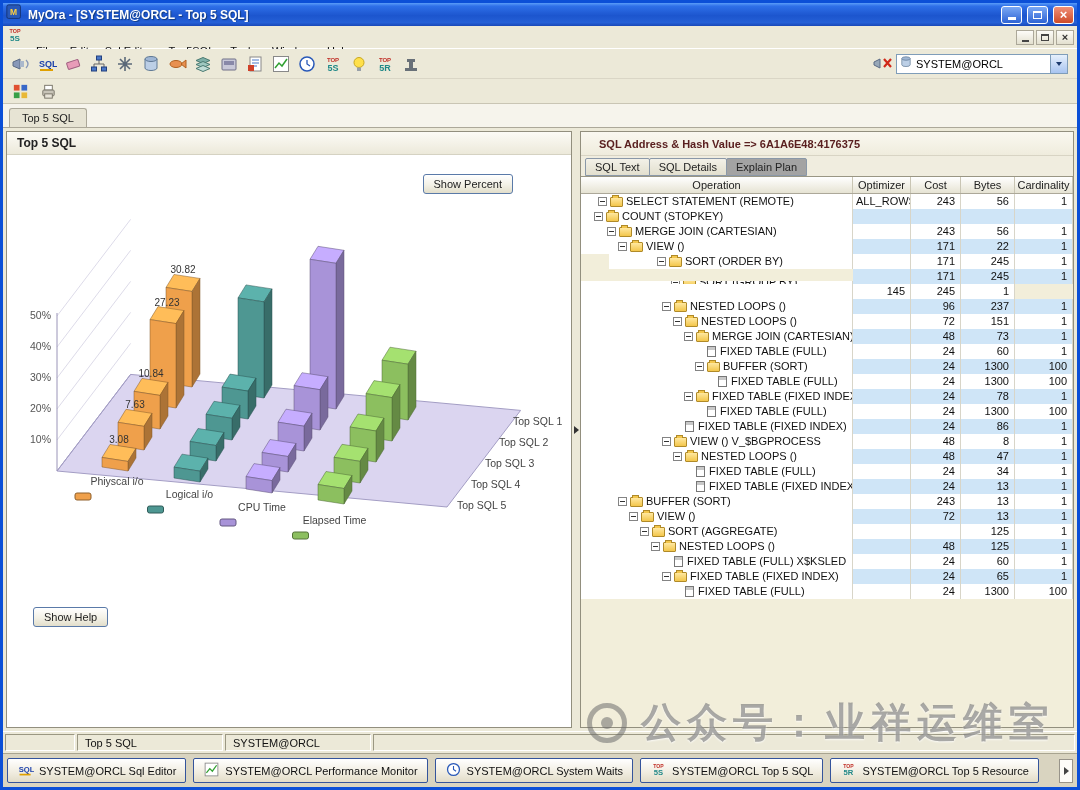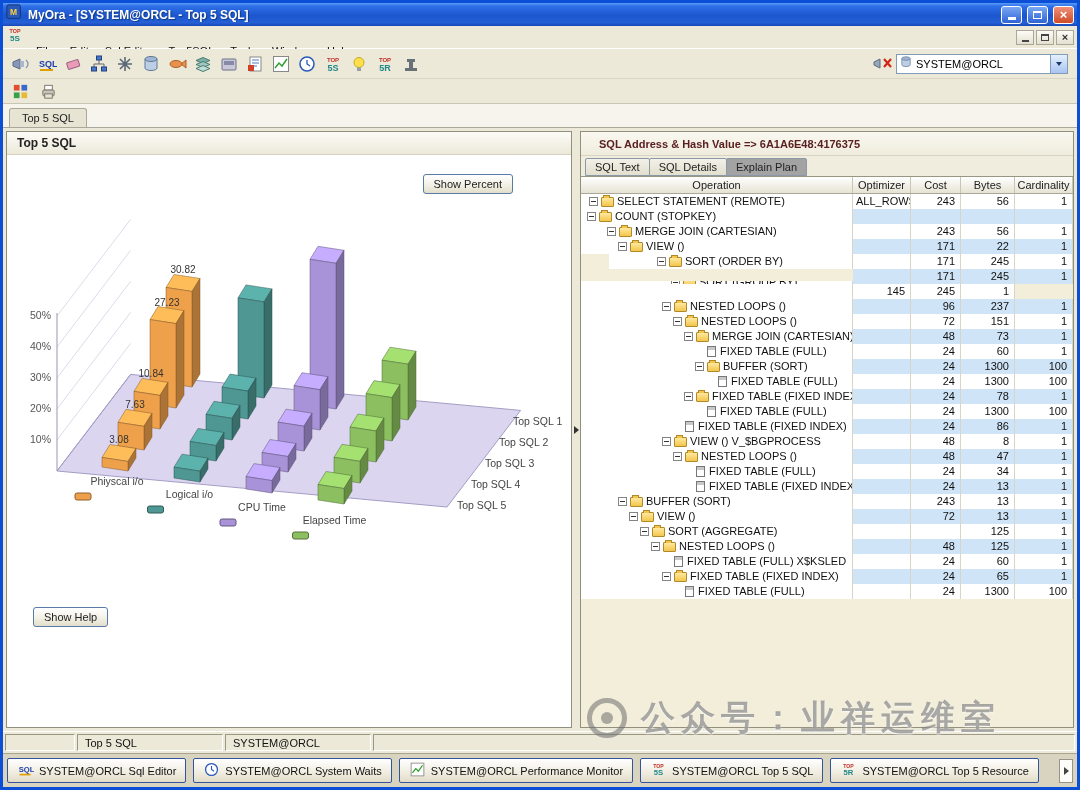--- a/index.html
+++ b/index.html
@@ -84,21 +84,21 @@
   
   .taskbar{height:34px;flex:none;background:#D9D4C0;border-top:1px solid #A8A490;display:flex;align-items:center;padding:0 4px;gap:7px;}
   .task-btn{height:25px;border:1px solid #34549C;border-radius:2px;background:linear-gradient(#FFFFFF,#F0ECDF 60%,#E2DCC8);display:flex;align-items:center;gap:5px;padding:0 9px;font-size:11px;white-space:nowrap;color:#111;}
   .task-pager{margin-left:auto;width:14px;height:24px;background:#FDFCF8;border:1px solid #98948A;display:flex;align-items:center;justify-content:center;font-size:9px;color:#333;}
   .tri-right{width:0;height:0;border-top:4px solid transparent;border-bottom:4px solid transparent;border-left:5px solid #444;}
 
   
   .watermark{position:absolute;left:584px;top:692px;display:flex;align-items:center;gap:14px;pointer-events:none;z-index:50;}
   .wm-ring{width:40px;height:40px;border:5px solid rgba(110,110,110,.55);border-radius:50%;position:relative;flex:none;}
   .wm-ring::after{content:"";position:absolute;left:9px;top:9px;width:12px;height:12px;background:rgba(110,110,110,.55);border-radius:50%;}
-  .wm-text{font-size:34px;font-weight:bold;color:rgba(100,100,100,.55);letter-spacing:6px;white-space:nowrap;text-shadow:0 1px 2px rgba(255,255,255,.8);}
+  .wm-text{font-size:40px;font-weight:bold;color:rgba(100,100,100,.55);letter-spacing:6px;white-space:nowrap;text-shadow:0 1px 2px rgba(255,255,255,.8);}
 </style>
 </head>
 <body>
 
 <div class="window">
 
   <div class="titlebar">
     <span id="title-icon"><svg width="17" height="17" viewBox="0 0 20 20">
           <rect x="1" y="1" width="16" height="16" rx="2" fill="#2858B8" stroke="#14306E"></rect>
           <text x="9" y="13.5" font-size="10" fill="#FFD040" text-anchor="middle" font-weight="bold" font-family="Liberation Sans,sans-serif">M</text>
@@ -402,32 +402,32 @@
       <div class="tbl">
         <div class="tbl-head" id="tbl-head">
             <span class="hc">Operation</span>
             <span class="hc">Optimizer</span>
             <span class="hc">Cost</span>
             <span class="hc">Bytes</span>
             <span class="hc">Cardinality</span>
           </div>
         <div class="tbl-body" id="tbl-body">
             <div class="trow">
-              <span class="c-op" style="padding-left: 8px;">
+              <span class="c-op" style="padding-left: 17px;">
                 <span class="exp"></span>
                 <span class="fold"></span>
                 <span class="oplabel">SELECT STATEMENT (REMOTE)</span>
               </span>
               <span class="vc opt">ALL_ROWS</span>
               <span class="vc">243</span>
               <span class="vc">56</span>
               <span class="vc">1</span>
             </div>
             <div class="trow alt">
-              <span class="c-op" style="padding-left: 6px;">
+              <span class="c-op" style="padding-left: 13px;">
                 <span class="exp"></span>
                 <span class="fold"></span>
                 <span class="oplabel">COUNT (STOPKEY)</span>
               </span>
               <span class="vc opt"></span>
               <span class="vc"></span>
               <span class="vc"></span>
               <span class="vc"></span>
             </div>
             <div class="trow">
@@ -707,31 +707,31 @@
   <div class="taskbar" id="taskbar">
       <span class="task-btn">
         <span><svg width="17" height="17" viewBox="0 0 20 20">
             <text x="2" y="13" font-size="9" fill="#1A3FAA" font-weight="bold" font-family="Liberation Sans,sans-serif">SQL</text>
             <rect x="3" y="15" width="13" height="2" fill="#E0A000"></rect>
           </svg></span>
         <span>SYSTEM@ORCL Sql Editor</span>
       </span>
       <span class="task-btn">
         <span><svg width="17" height="17" viewBox="0 0 20 20">
+            <rect x="2.5" y="2.5" width="15" height="15" fill="#fff" stroke="#888"></rect>
+            <polyline points="4,14 8,9 11,12 16,5" stroke="#30A030" fill="none" stroke-width="1.5"></polyline>
+          </svg></span>
+        <span>SYSTEM@ORCL Performance Monitor</span>
+      </span>
+      <span class="task-btn">
+        <span><svg width="17" height="17" viewBox="0 0 20 20">
             <circle cx="10" cy="10" r="7" fill="#fff" stroke="#2858B8" stroke-width="1.5"></circle>
             <path d="M10 6 v4 l3 2" stroke="#2858B8" fill="none" stroke-width="1.3"></path>
           </svg></span>
         <span>SYSTEM@ORCL System Waits</span>
-      </span>
-      <span class="task-btn">
-        <span><svg width="17" height="17" viewBox="0 0 20 20">
-            <rect x="2.5" y="2.5" width="15" height="15" fill="#fff" stroke="#888"></rect>
-            <polyline points="4,14 8,9 11,12 16,5" stroke="#30A030" fill="none" stroke-width="1.5"></polyline>
-          </svg></span>
-        <span>SYSTEM@ORCL Performance Monitor</span>
       </span>
       <span class="task-btn">
         <span><svg width="17" height="17" viewBox="0 0 20 20">
             <text x="10" y="8" font-size="6" fill="#C03028" text-anchor="middle" font-weight="bold" font-family="Liberation Sans,sans-serif">TOP</text>
             <text x="10" y="17" font-size="9" fill="#208888" text-anchor="middle" font-weight="bold" font-family="Liberation Sans,sans-serif">5S</text>
           </svg></span>
         <span>SYSTEM@ORCL Top 5 SQL</span>
       </span>
       <span class="task-btn">
         <span><svg width="17" height="17" viewBox="0 0 20 20">

